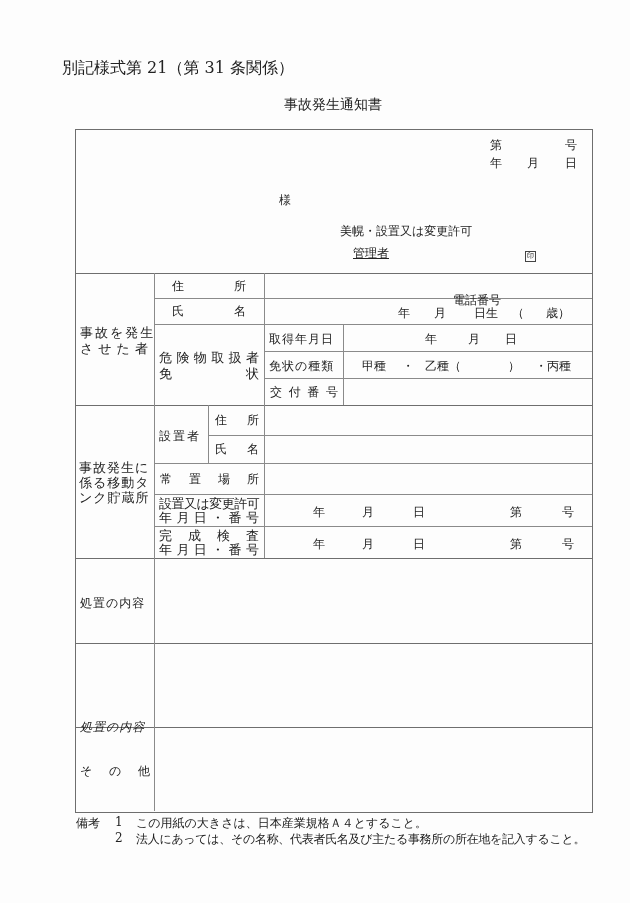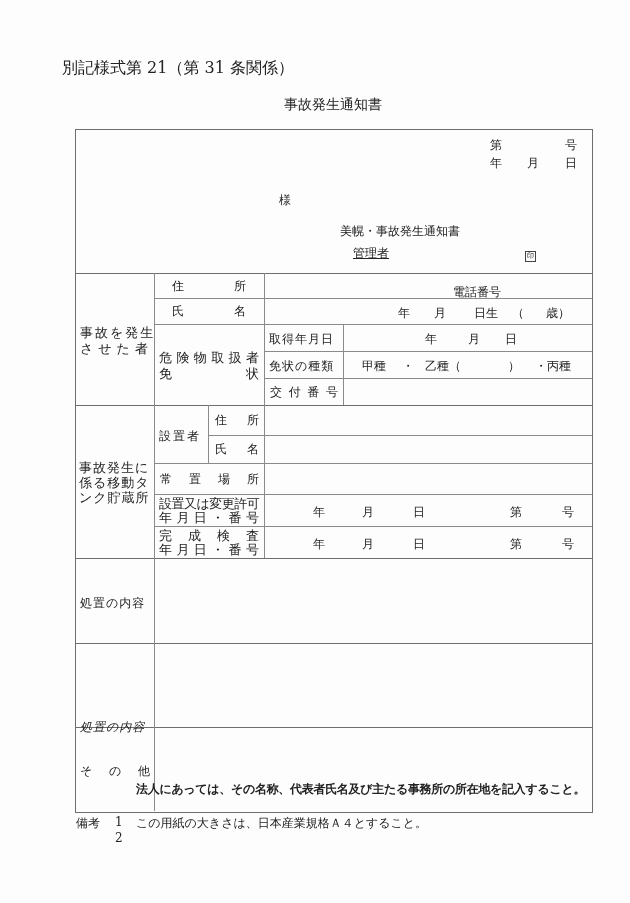--- a/index.html
+++ b/index.html
@@ -41,32 +41,32 @@
 <div class="vl" style="left:264px;top:273px;height:285px;"></div>
 <div class="vl" style="left:343px;top:324px;height:81px;"></div>
 <div class="vl" style="left:208px;top:405px;height:58px;"></div>
 
 <div class="abs" style="left:490px;top:137px;">第</div>
 <div class="abs" style="left:565px;top:137px;">号</div>
 <div class="abs" style="left:490px;top:155px;">年</div>
 <div class="abs" style="left:527px;top:155px;">月</div>
 <div class="abs" style="left:565px;top:155px;">日</div>
 <div class="abs" style="left:279px;top:192px;">様</div>
-<div class="abs" style="left:340px;top:223px;">美幌・事故発生通知書</div>
+<div class="abs" style="left:340px;top:223px;">美幌・設置又は変更許可</div>
 <div class="abs" style="left:353px;top:245px;text-decoration:underline;">管理者</div>
 <div class="abs" style="left:525px;top:247px;"><span class="seal">印</span></div>
 
 <div class="abs lbl" style="left:80px;top:325px;letter-spacing:2px;">事故を発生</div>
 <div class="abs lbl" style="left:80px;top:341px;letter-spacing:5px;">させた者</div>
 
 <div class="cell jl" style="left:172px;top:274px;width:74px;height:24px;">
   <span>住</span>
     <span>所</span>
 </div>
-<div class="abs" style="left:453px;top:284px;">電話番号</div>
+<div class="abs" style="left:453px;top:292px;">電話番号</div>
 
 <div class="cell jl" style="left:172px;top:299px;width:74px;height:25px;">
   <span>氏</span>
     <span>名</span>
 </div>
 <div class="abs" style="left:398px;top:305px;">年</div>
 <div class="abs" style="left:434px;top:305px;">月</div>
 <div class="abs" style="left:474px;top:305px;">日生</div>
 <div class="abs" style="left:512px;top:305px;">（</div>
 <div class="abs" style="left:546px;top:305px;">歳）</div>
@@ -163,13 +163,13 @@
 <div class="cell jl" style="left:80px;top:762px;width:70px;height:18px;">
   <span>そ</span>
     <span>の</span>
     <span>他</span>
 </div>
 
 <div class="abs" style="left:76px;top:815px;">備考</div>
 <div class="abs" style="left:115px;top:815px;">1</div>
 <div class="abs" style="left:136px;top:815px;">この用紙の大きさは、日本産業規格Ａ４とすること。</div>
 <div class="abs" style="left:115px;top:831px;">2</div>
-<div class="abs" style="left:136px;top:781px;letter-spacing:-0.3px;font-weight:bold;">法人にあっては、その名称、代表者氏名及び主たる事務所の所在地を記入すること。</div>
+<div class="abs" style="left:136px;top:831px;letter-spacing:-0.3px;">法人にあっては、その名称、代表者氏名及び主たる事務所の所在地を記入すること。</div>
 
 </body></html>

